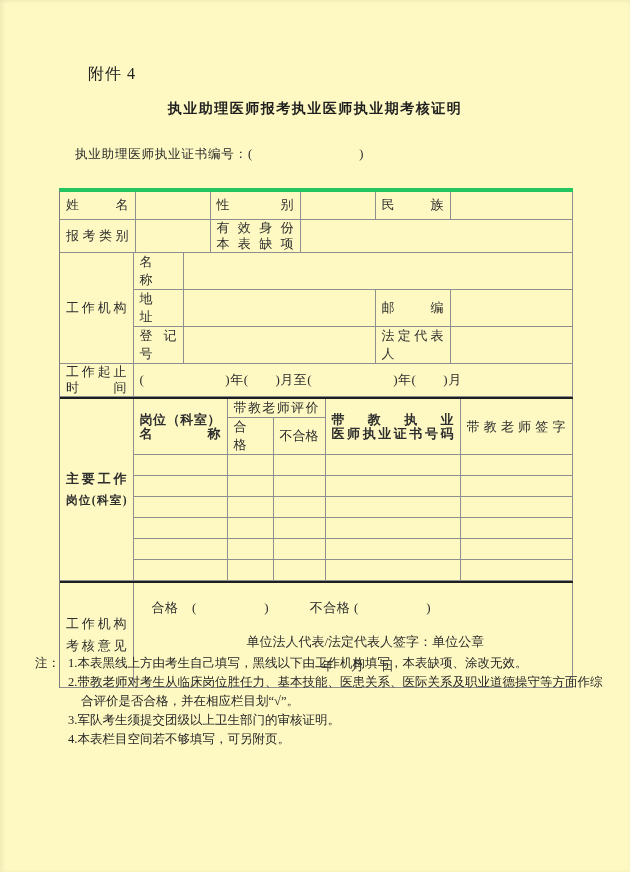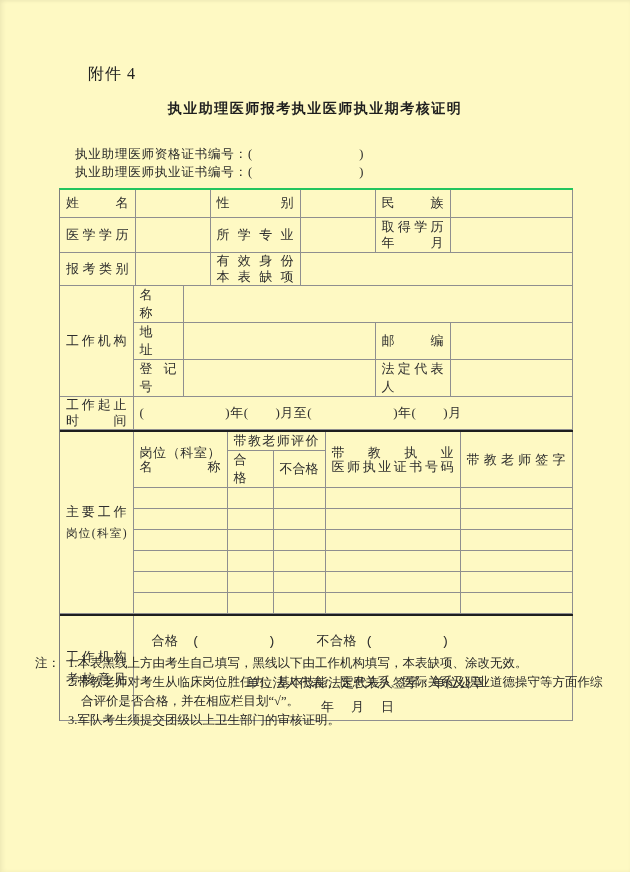--- a/index.html
+++ b/index.html
@@ -23,63 +23,62 @@
     text-align:center;font-size:14px;font-weight:bold;
     letter-spacing:1.5px;color:#1f1f1f;
   }
   .cert-lines{
     position:absolute;left:75px;top:145px;
     font-size:12.5px;letter-spacing:0.8px;line-height:18px;color:#2a2a2a;
   }
   .formwrap{
     position:absolute;left:59px;top:188px;width:513px;
     border-left:1px solid #7d7d7d;
-    border-top:2px solid #22c55e;
+    border-top:4px solid #22c55e;
   }
   table.sec{border-collapse:collapse;table-layout:fixed;width:512px;}
   table.sec td{
     border-right:1px solid #8f8f8f;
     border-bottom:1px solid #8f8f8f;
     padding:0 6px;font-size:13px;color:#2e2e2e;
     vertical-align:middle;overflow:hidden;
   }
   table.thickTop{border-top:2.5px solid #1e1e1e;}
   td.nb{border-bottom:none;}
   td.lbl{text-align:justify;text-align-last:justify;padding:0 8px;}
   .j{display:block;text-align:justify;text-align-last:justify;line-height:16px;}
   .secD td{padding:0 4px;font-size:12.5px;}
   .secD td.datacell{height:20px;}
-  .secD .j{line-height:14px;}
+  .secD .j{line-height:14px;font-weight:bold;}
   td.sidelbl .j{line-height:22px;}
   .sm{font-size:11.6px;}
   .legal{font-size:12px;margin-left:31px;}
   td.periodval{padding-left:10px;font-size:13.5px;letter-spacing:0.5px;}
   .rv{padding:16px 0 0 12px;font-size:13px;}
-  .rv-result{letter-spacing:0.5px;margin-bottom:24px;font-family:Liberation Mono, monospace;}
+  .rv-result{letter-spacing:0.5px;margin-bottom:16px;}
   .rv-sign{display:flex;margin-left:95px;padding-right:42px;margin-bottom:6px;}
   .rv-date{text-align:center;letter-spacing:2px;}
   .notes{
     position:absolute;left:35px;top:654px;width:568px;
     font-size:12.5px;line-height:19px;display:flex;color:#262626;
   }
   .np{flex:0 0 33px;}
   .nitems{flex:1;}
   .ni{padding-left:13px;text-indent:-13px;}
 </style>
 </head>
 <body>
 
 <div class="page">
 
   <div class="attachment">附件 4</div>
 
   <div class="title">执业助理医师报考执业医师执业期考核证明</div>
 
   <div class="cert-lines">
-    <div>执业助理医师资格证书编号：(　　　　　　　　)</div>
     <div>执业助理医师执业证书编号：(　　　　　　　　)</div>
   </div>
 
   <div class="formwrap">
 
     <table class="sec secA">
       <colgroup>
         <col style="width:75px">
           <col style="width:75px">
           <col style="width:90px">
@@ -87,31 +86,20 @@
           <col style="width:75px">
           <col style="width:122px">
       </colgroup>
       <tbody>
           <tr style="height:27px">
         <td class="lbl">姓　名</td>
         <td></td>
         <td class="lbl">性　别</td>
         <td></td>
         <td class="lbl">民　族</td>
-        <td></td>
-      </tr>
-      <tr style="height:35px">
-        <td class="lbl">医学学历</td>
-        <td></td>
-        <td class="lbl">所学专业</td>
-        <td></td>
-        <td class="lbl">
-          <span class="j">取得学历</span>
-          <span class="j">年　月</span>
-        </td>
         <td></td>
       </tr>
       <tr style="height:32px">
         <td class="lbl">报考类别</td>
         <td></td>
         <td class="lbl">
           <span class="j">有效身份</span>
           <span class="j">本表缺项</span>
         </td>
         <td colspan="3"></td>
@@ -265,16 +253,17 @@
       </table>
 
   </div>
 
   <div class="notes">
     <span class="np">注：</span>
     <div class="nitems">
       <div class="ni">1.本表黑线上方由考生自己填写，黑线以下由工作机构填写，本表缺项、涂改无效。</div>
       <div class="ni">2.带教老师对考生从临床岗位胜任力、基本技能、医患关系、医际关系及职业道德操守等方面作综合评价是否合格，并在相应栏目划“√”。</div>
       <div class="ni">3.军队考生须提交团级以上卫生部门的审核证明。</div>
+      <div class="ni">4.本表栏目空间若不够填写，可另附页。</div>
     </div>
   </div>
 
 </div>
 
 </body></html>

